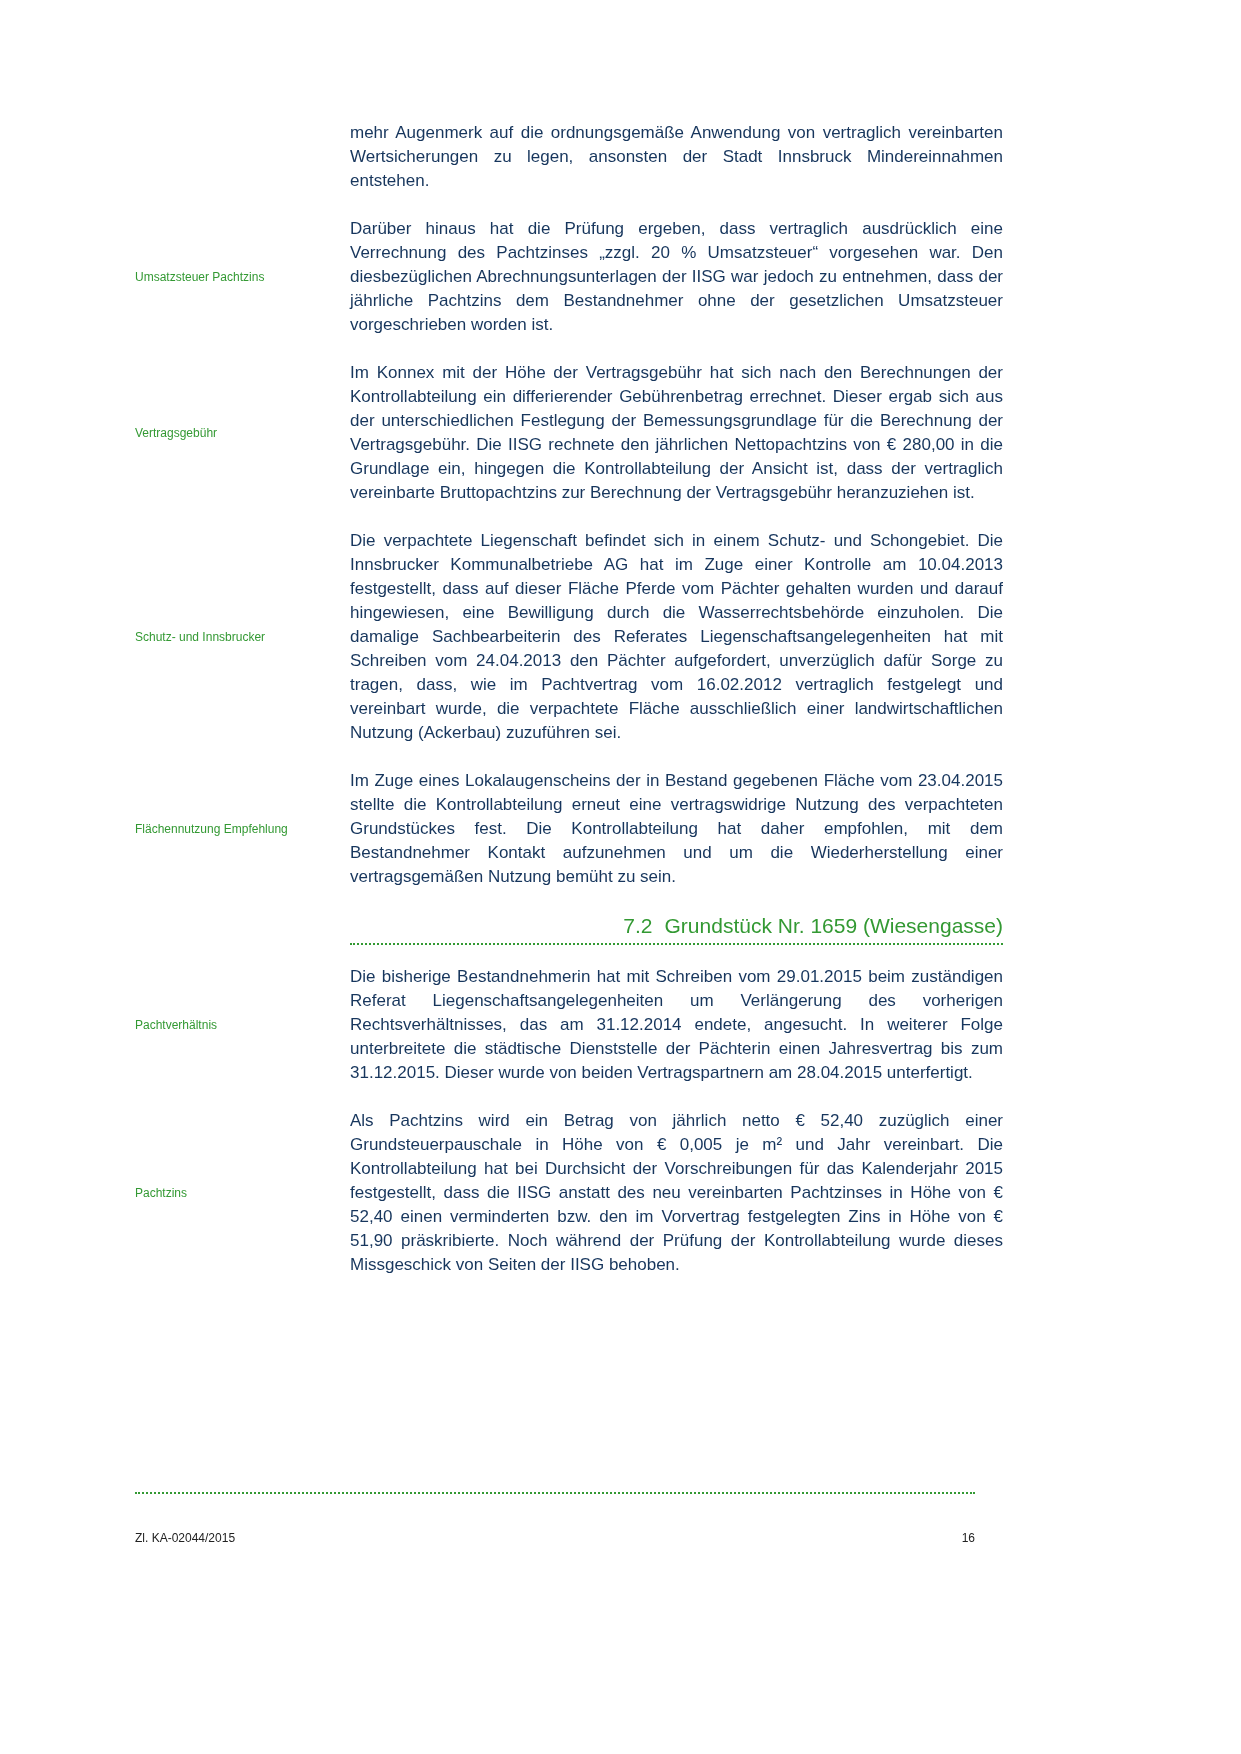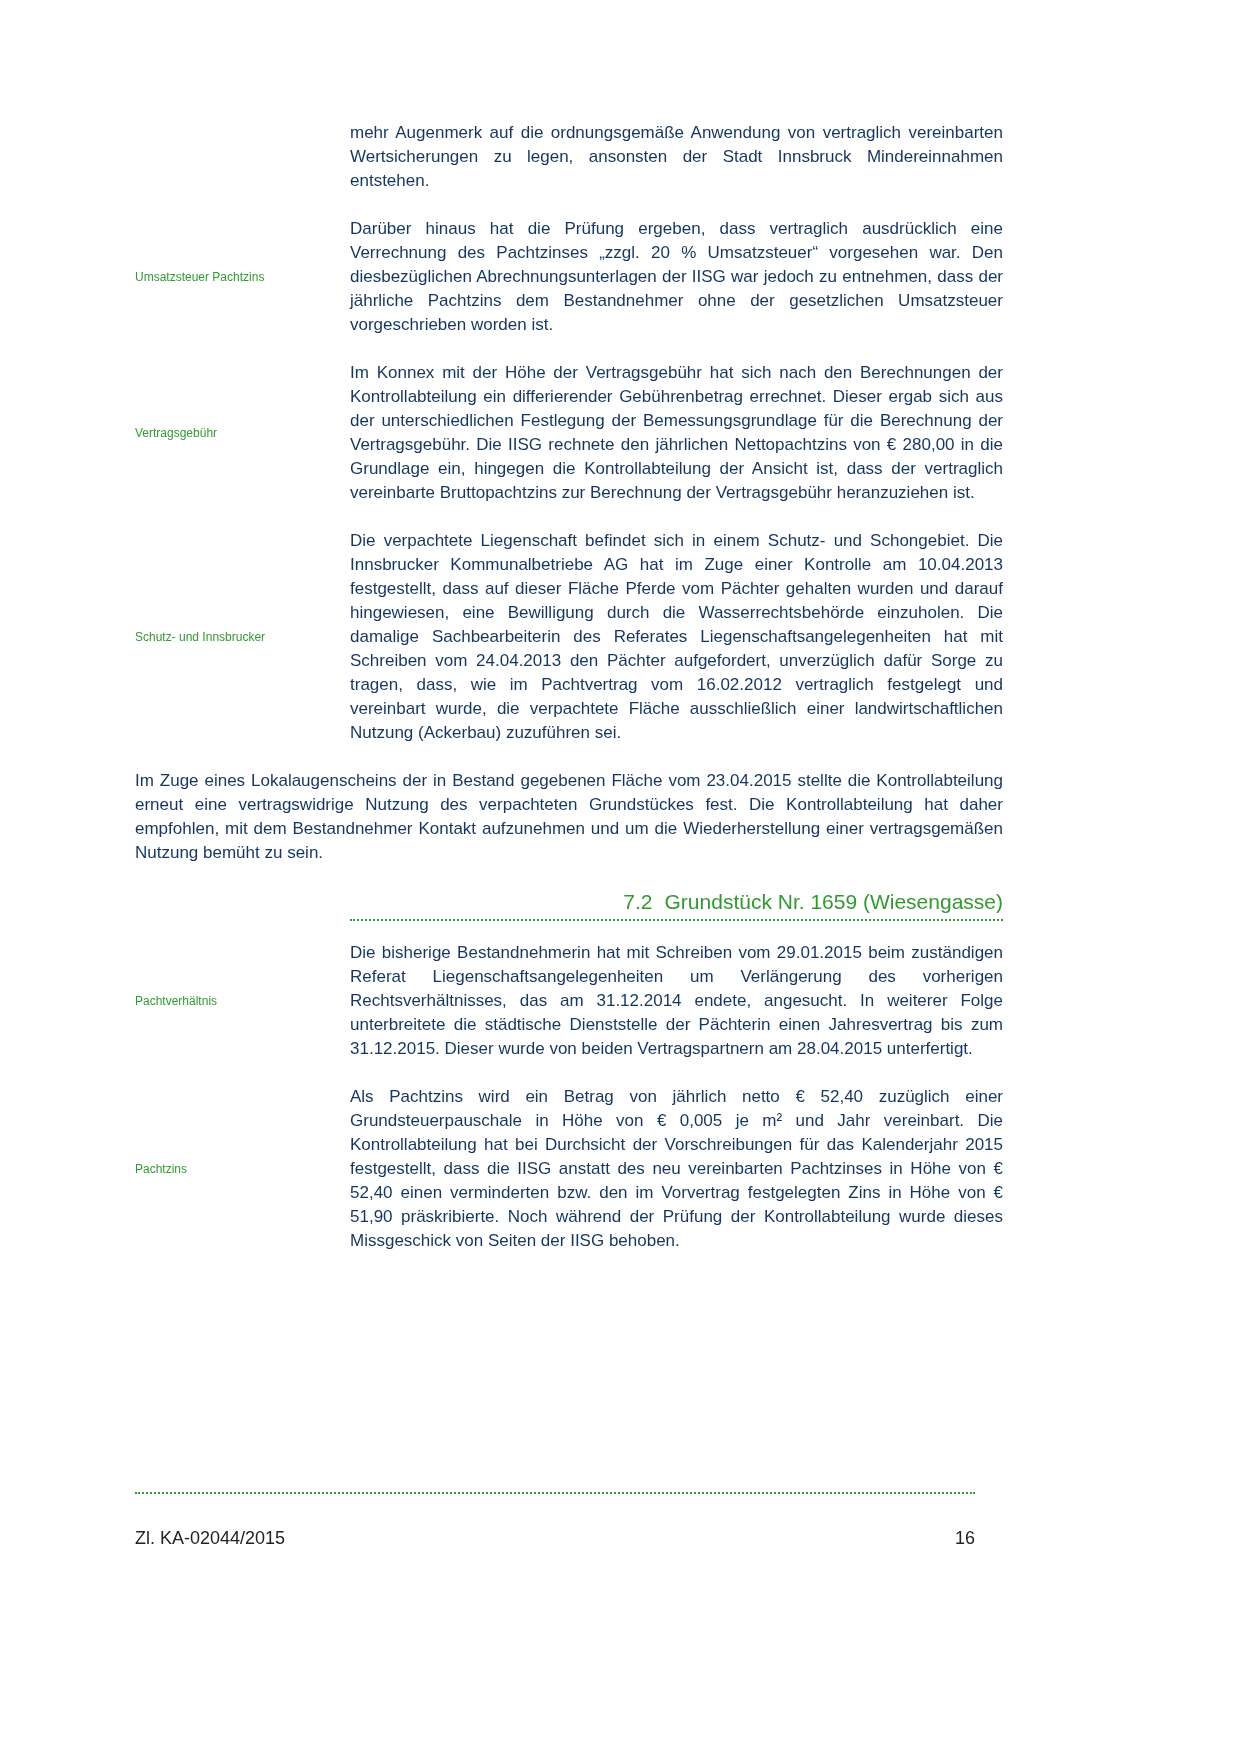--- a/index.html
+++ b/index.html
@@ -66,21 +66,21 @@
     width:840px;
   }
   .footer-rule{
     border-top:2px dotted var(--green);
     height:0;
     margin-bottom:7px;
   }
   .footer-row{
     display:flex;
     align-items:flex-start;
-    font-size:18px;
+    font-size:12px;
     line-height:22px;
     color:var(--footer-text);
     margin-top:33px;
   }
   .f-left{flex:1;text-align:left;}
   .f-center{flex:2;text-align:center;}
   .f-right{flex:1;text-align:right;}
 </style>
 </head>
 <body>
@@ -103,20 +103,21 @@
       <div class="label">Vertragsgebühr</div>
       <p class="text">Im Konnex mit der Höhe der Vertragsgebühr hat sich nach den Berechnungen der Kontrollabteilung ein differierender Gebührenbetrag errechnet. Dieser ergab sich aus der unterschiedlichen Festlegung der Bemessungsgrundlage für die Berechnung der Vertragsgebühr. Die IISG rechnete den jährlichen Nettopachtzins von € 280,00 in die Grundlage ein, hingegen die Kontrollabteilung der Ansicht ist, dass der vertraglich vereinbarte Bruttopachtzins zur Berechnung der Vertragsgebühr heranzuziehen ist.</p>
     </section>
 
     <section class="row">
       <div class="label">Schutz- und Innsbrucker</div>
       <p class="text">Die verpachtete Liegenschaft befindet sich in einem Schutz- und Schongebiet. Die Innsbrucker Kommunalbetriebe AG hat im Zuge einer Kontrolle am 10.04.2013 festgestellt, dass auf dieser Fläche Pferde vom Pächter gehalten wurden und darauf hingewiesen, eine Bewilligung durch die Wasserrechtsbehörde einzuholen. Die damalige Sachbearbeiterin des Referates Liegenschaftsangelegenheiten hat mit Schreiben vom 24.04.2013 den Pächter aufgefordert, unverzüglich dafür Sorge zu tragen, dass, wie im Pachtvertrag vom 16.02.2012 vertraglich festgelegt und vereinbart wurde, die verpachtete Fläche ausschließlich einer landwirtschaftlichen Nutzung (Ackerbau) zuzuführen sei.</p>
     </section>
 
     <section class="row">
+      <div class="label">Flächennutzung Empfehlung</div>
       <p class="text">Im Zuge eines Lokalaugenscheins der in Bestand gegebenen Fläche vom 23.04.2015 stellte die Kontrollabteilung erneut eine vertragswidrige Nutzung des verpachteten Grundstückes fest. Die Kontrollabteilung hat daher empfohlen, mit dem Bestandnehmer Kontakt aufzunehmen und um die Wiederherstellung einer vertragsgemäßen Nutzung bemüht zu sein.</p>
     </section>
 
     <div class="heading-row">
       <h2 class="heading">
         <span class="sec-num">7.2</span><span>Grundstück Nr. 1659 (Wiesengasse)</span>
       </h2>
     </div>
 
     <section class="row">

